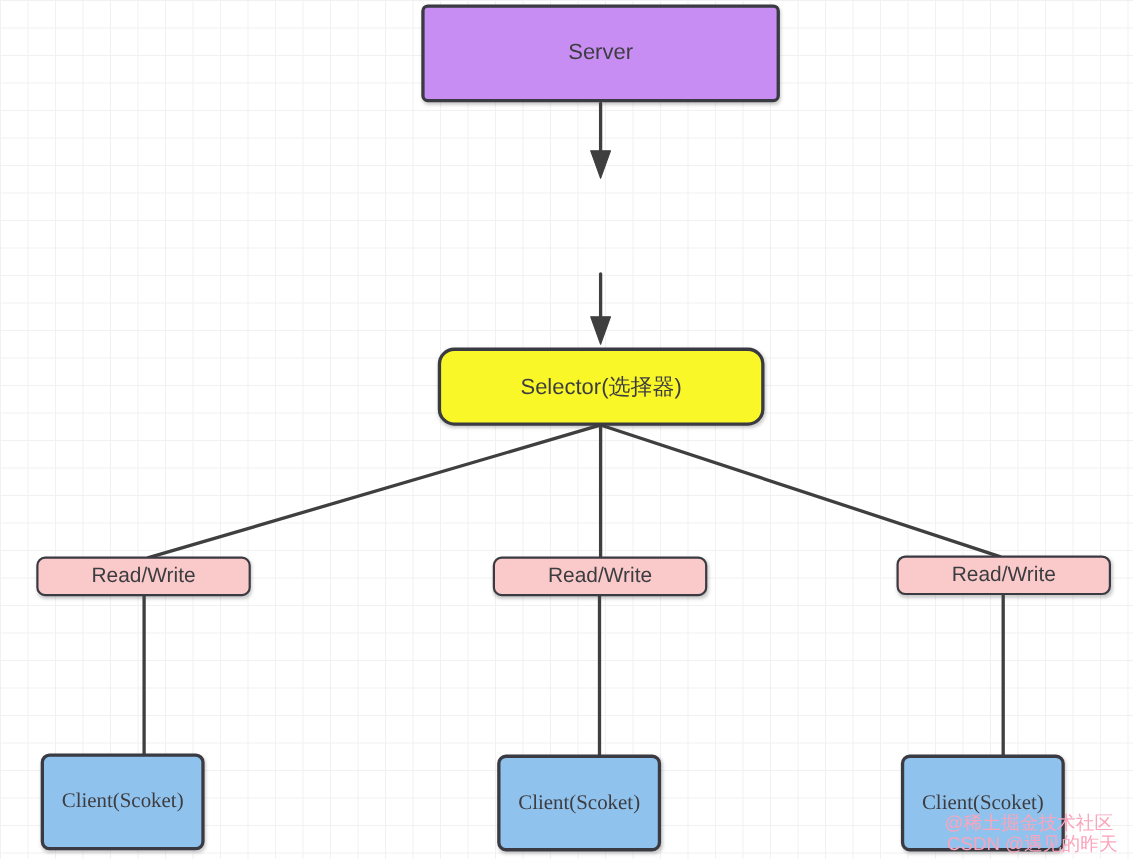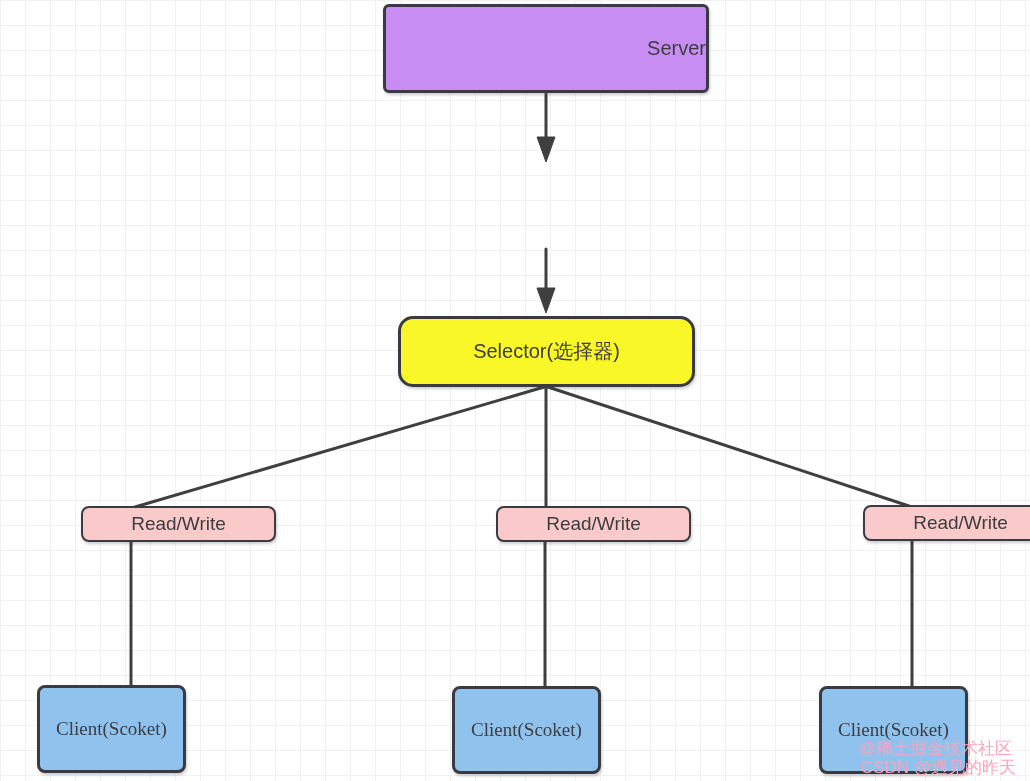--- a/index.html
+++ b/index.html
@@ -65,21 +65,20 @@
   .selector {
     left: 398px; top: 316px;
     width: 297px; height: 71px;
     border-radius: 15px;
   }
   .readwrite {
     width: 195px; height: 36px;
     border-width: 2px;
     border-radius: 8px;
     font-size: 19px;
-    margin-left: 48px;
   }
   .rw-0 { left: 33px;  top: 506px; }
   .rw-1 { left: 448px; top: 506px; }
   .rw-2 { left: 815px; top: 505px; }
   .client {
     width: 149px; height: 88px;
     border-radius: 8px;
     font-size: 19px;
     font-family: Liberation Serif, serif;
   }
@@ -113,21 +112,21 @@
 
     <line class="connector" x1="544" y1="387" x2="135" y2="507" style="stroke: rgb(63, 63, 63);"></line>
     <line class="connector" x1="546" y1="387" x2="546" y2="507" style="stroke: rgb(63, 63, 63);"></line>
     <line class="connector" x1="548" y1="387" x2="909" y2="506" style="stroke: rgb(63, 63, 63);"></line>
 
     <line class="connector" x1="131" y1="541" x2="131" y2="687" style="stroke: rgb(63, 63, 63);"></line>
     <line class="connector" x1="545" y1="541" x2="545" y2="688" style="stroke: rgb(63, 63, 63);"></line>
     <line class="connector" x1="912" y1="540" x2="912" y2="688" style="stroke: rgb(63, 63, 63);"></line>
   </svg>
 
-  <div class="node server" style="background-color: rgb(199, 141, 242); border-color: rgb(58, 58, 66); justify-content: flex-end;">
+  <div class="node server" style="background-color: rgb(199, 141, 242); border-color: rgb(58, 58, 66);">
     <span>Server</span>
   </div>
 
 
   <div class="node selector" style="background-color: rgb(249, 247, 39); border-color: rgb(58, 58, 66);">
     <span>Selector(选择器)</span>
   </div>
 
   <div class="node readwrite rw-0" style="background-color: rgb(250, 202, 202); border-color: rgb(58, 58, 66);">
     <span>Read/Write</span>

